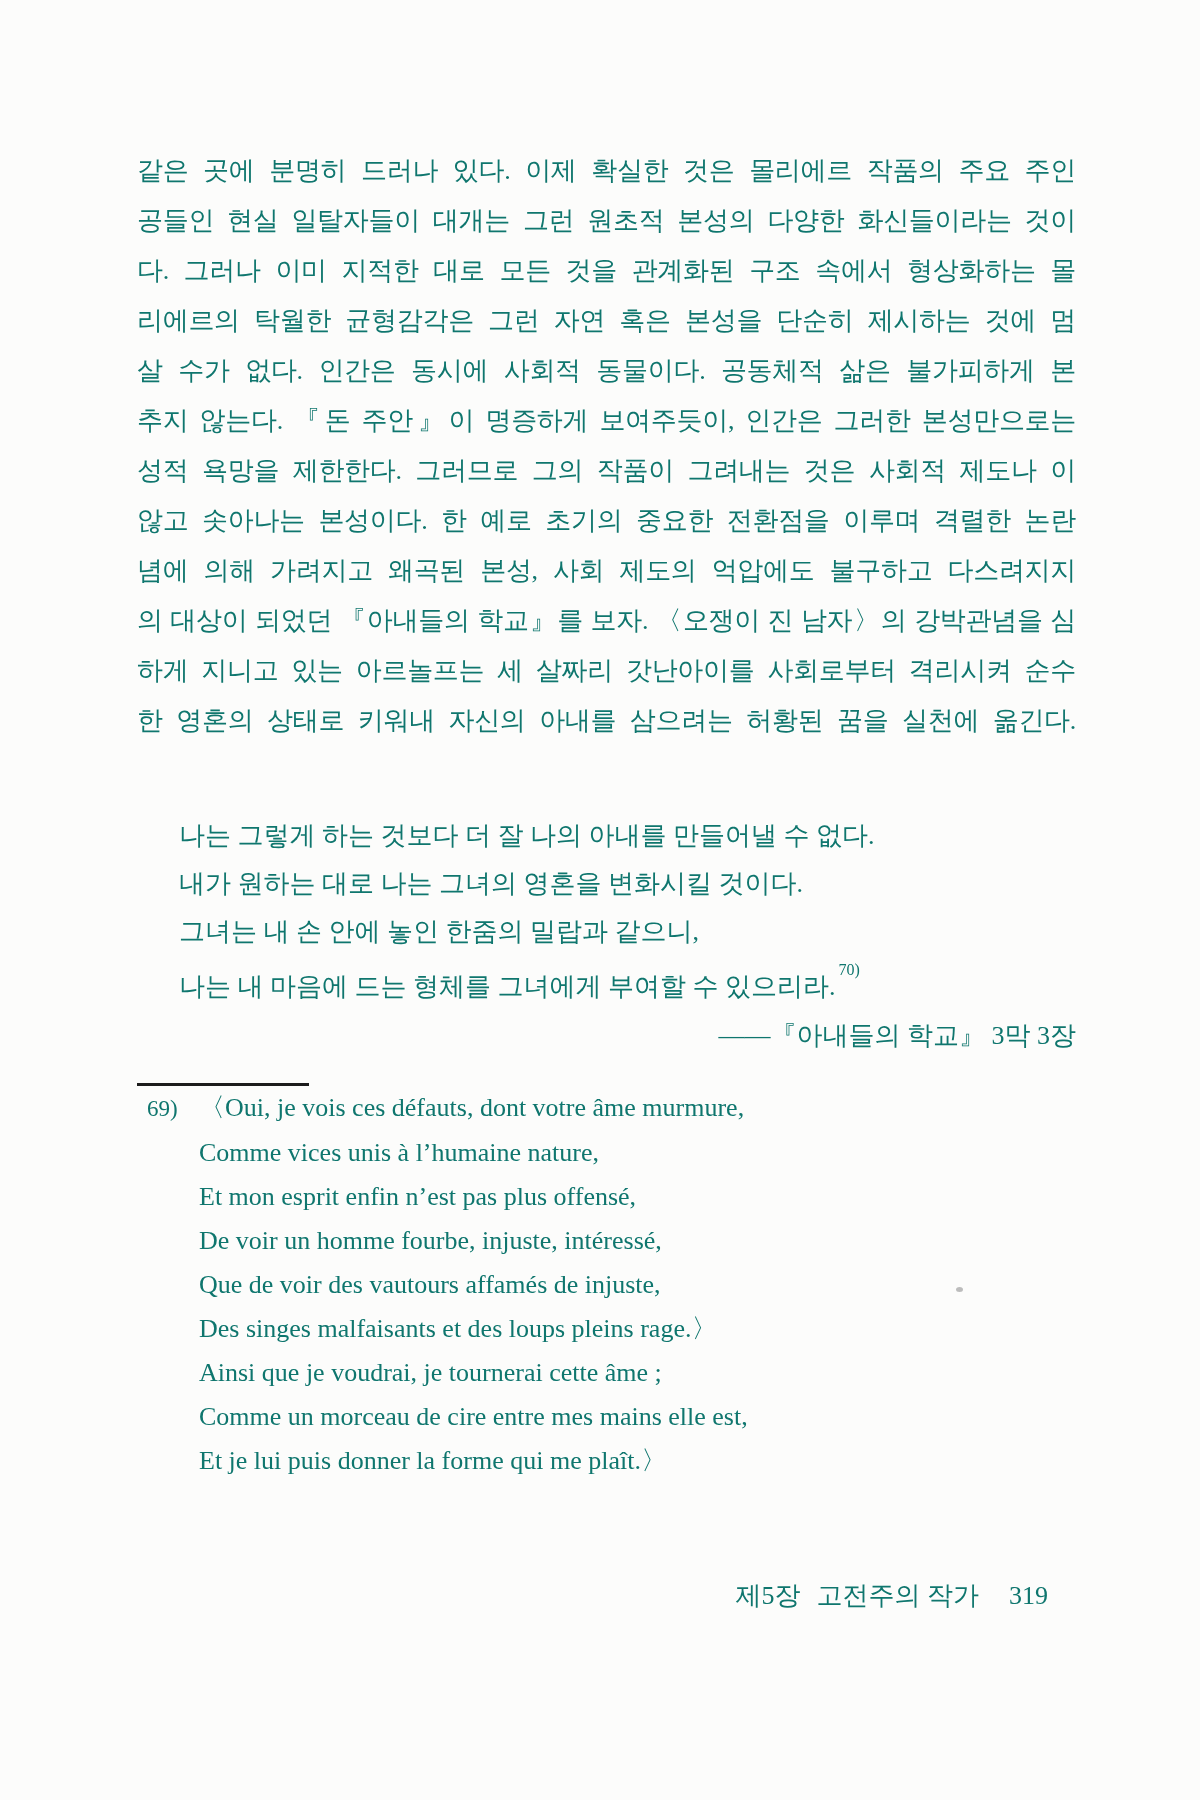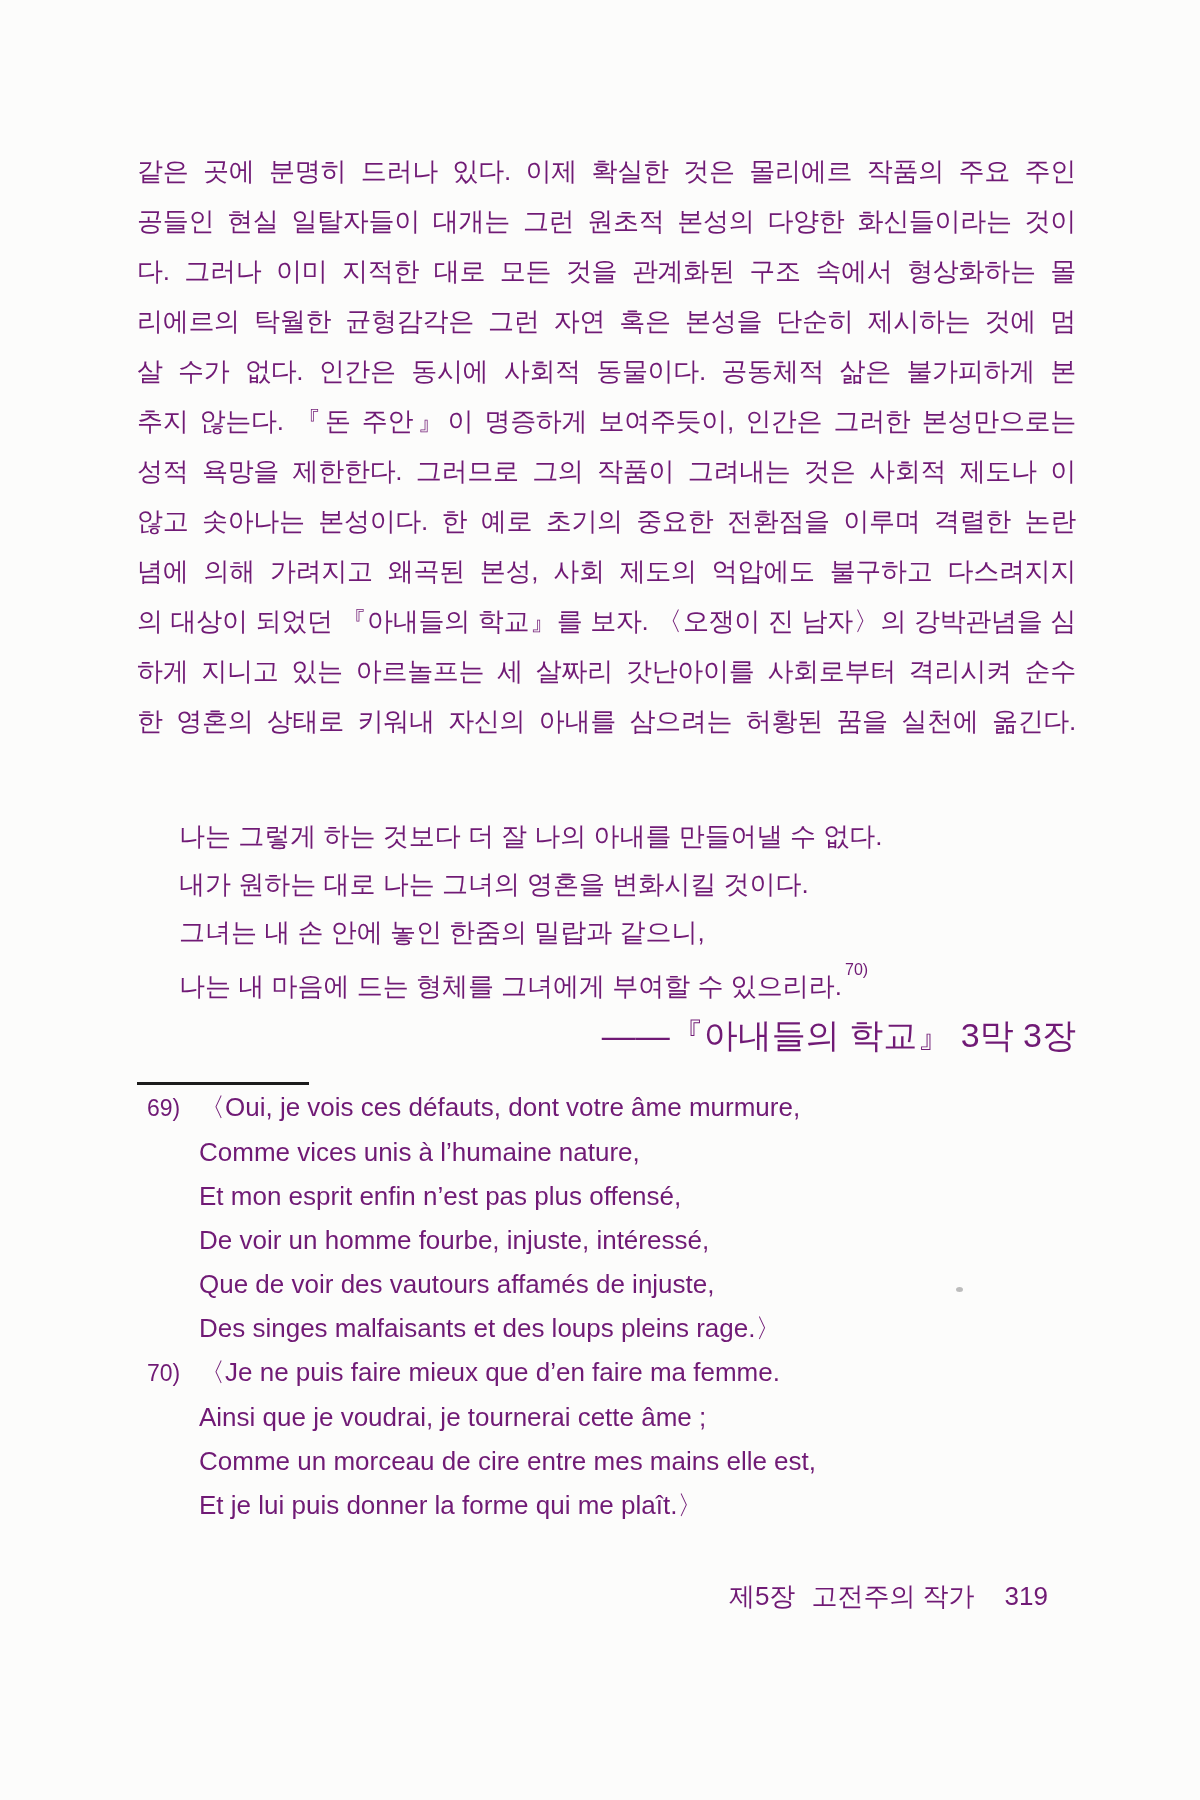--- a/index.html
+++ b/index.html
@@ -3,22 +3,22 @@
 <meta charset="utf-8">
 <style>
   html, body { margin: 0; padding: 0; }
   body { background: #e8e8e8; }
   .page {
     position: relative;
     width: 1200px;
     height: 1800px;
     margin: 0 auto;
     background: #fcfcfb;
-    color: #701a75;
-    font-family: Liberation Sans, sans-serif;
+    color: #0f766e;
+    font-family: Liberation Serif, serif;
     overflow: hidden;
   }
   .content {
     position: absolute;
     left: 137px;
     right: 124px;
     top: 146px;
   }
   
   .body-line {
@@ -37,21 +37,21 @@
   }
   .quote-line { line-height: 48px; }
   .fn-ref {
     font-size: 16px;
     position: relative;
     top: -10px;
     margin-left: 3px;
   }
   .attribution {
     text-align: right;
-    font-size: 34px;
+    font-size: 26px;
     line-height: 46px;
     margin-top: 2px;
   }
   
   .fn-separator {
     margin-top: 24px;
     width: 172px;
     height: 0;
     border-top: 3px solid #1c1c1c;
   }
@@ -130,23 +130,20 @@
         <div class="fn-line">
           <span class="fn-num">69)</span><span>〈Oui, je vois ces défauts, dont votre âme murmure,</span>
         </div>
         <div class="fn-line">Comme vices unis à l’humaine nature,</div>
         <div class="fn-line">Et mon esprit enfin n’est pas plus offensé,</div>
         <div class="fn-line">De voir un homme fourbe, injuste, intéressé,</div>
         <div class="fn-line">Que de voir des vautours affamés de injuste,</div>
         <div class="fn-line">Des singes malfaisants et des loups pleins rage.〉</div>
       </div>
       <div class="footnote">
-        <div class="fn-line">
-          <span class="fn-num">70)</span><span>〈Je ne puis faire mieux que d’en faire ma femme.</span>
-        </div>
         <div class="fn-line">Ainsi que je voudrai, je tournerai cette âme ;</div>
         <div class="fn-line">Comme un morceau de cire entre mes mains elle est,</div>
         <div class="fn-line">Et je lui puis donner la forme qui me plaît.〉</div>
       </div>
     </div>
 
   </div>
 
   <div class="page-footer">
     <span class="chapter-label">제5장</span><span class="chapter-title">고전주의 작가</span><span class="pagenum">319</span>

